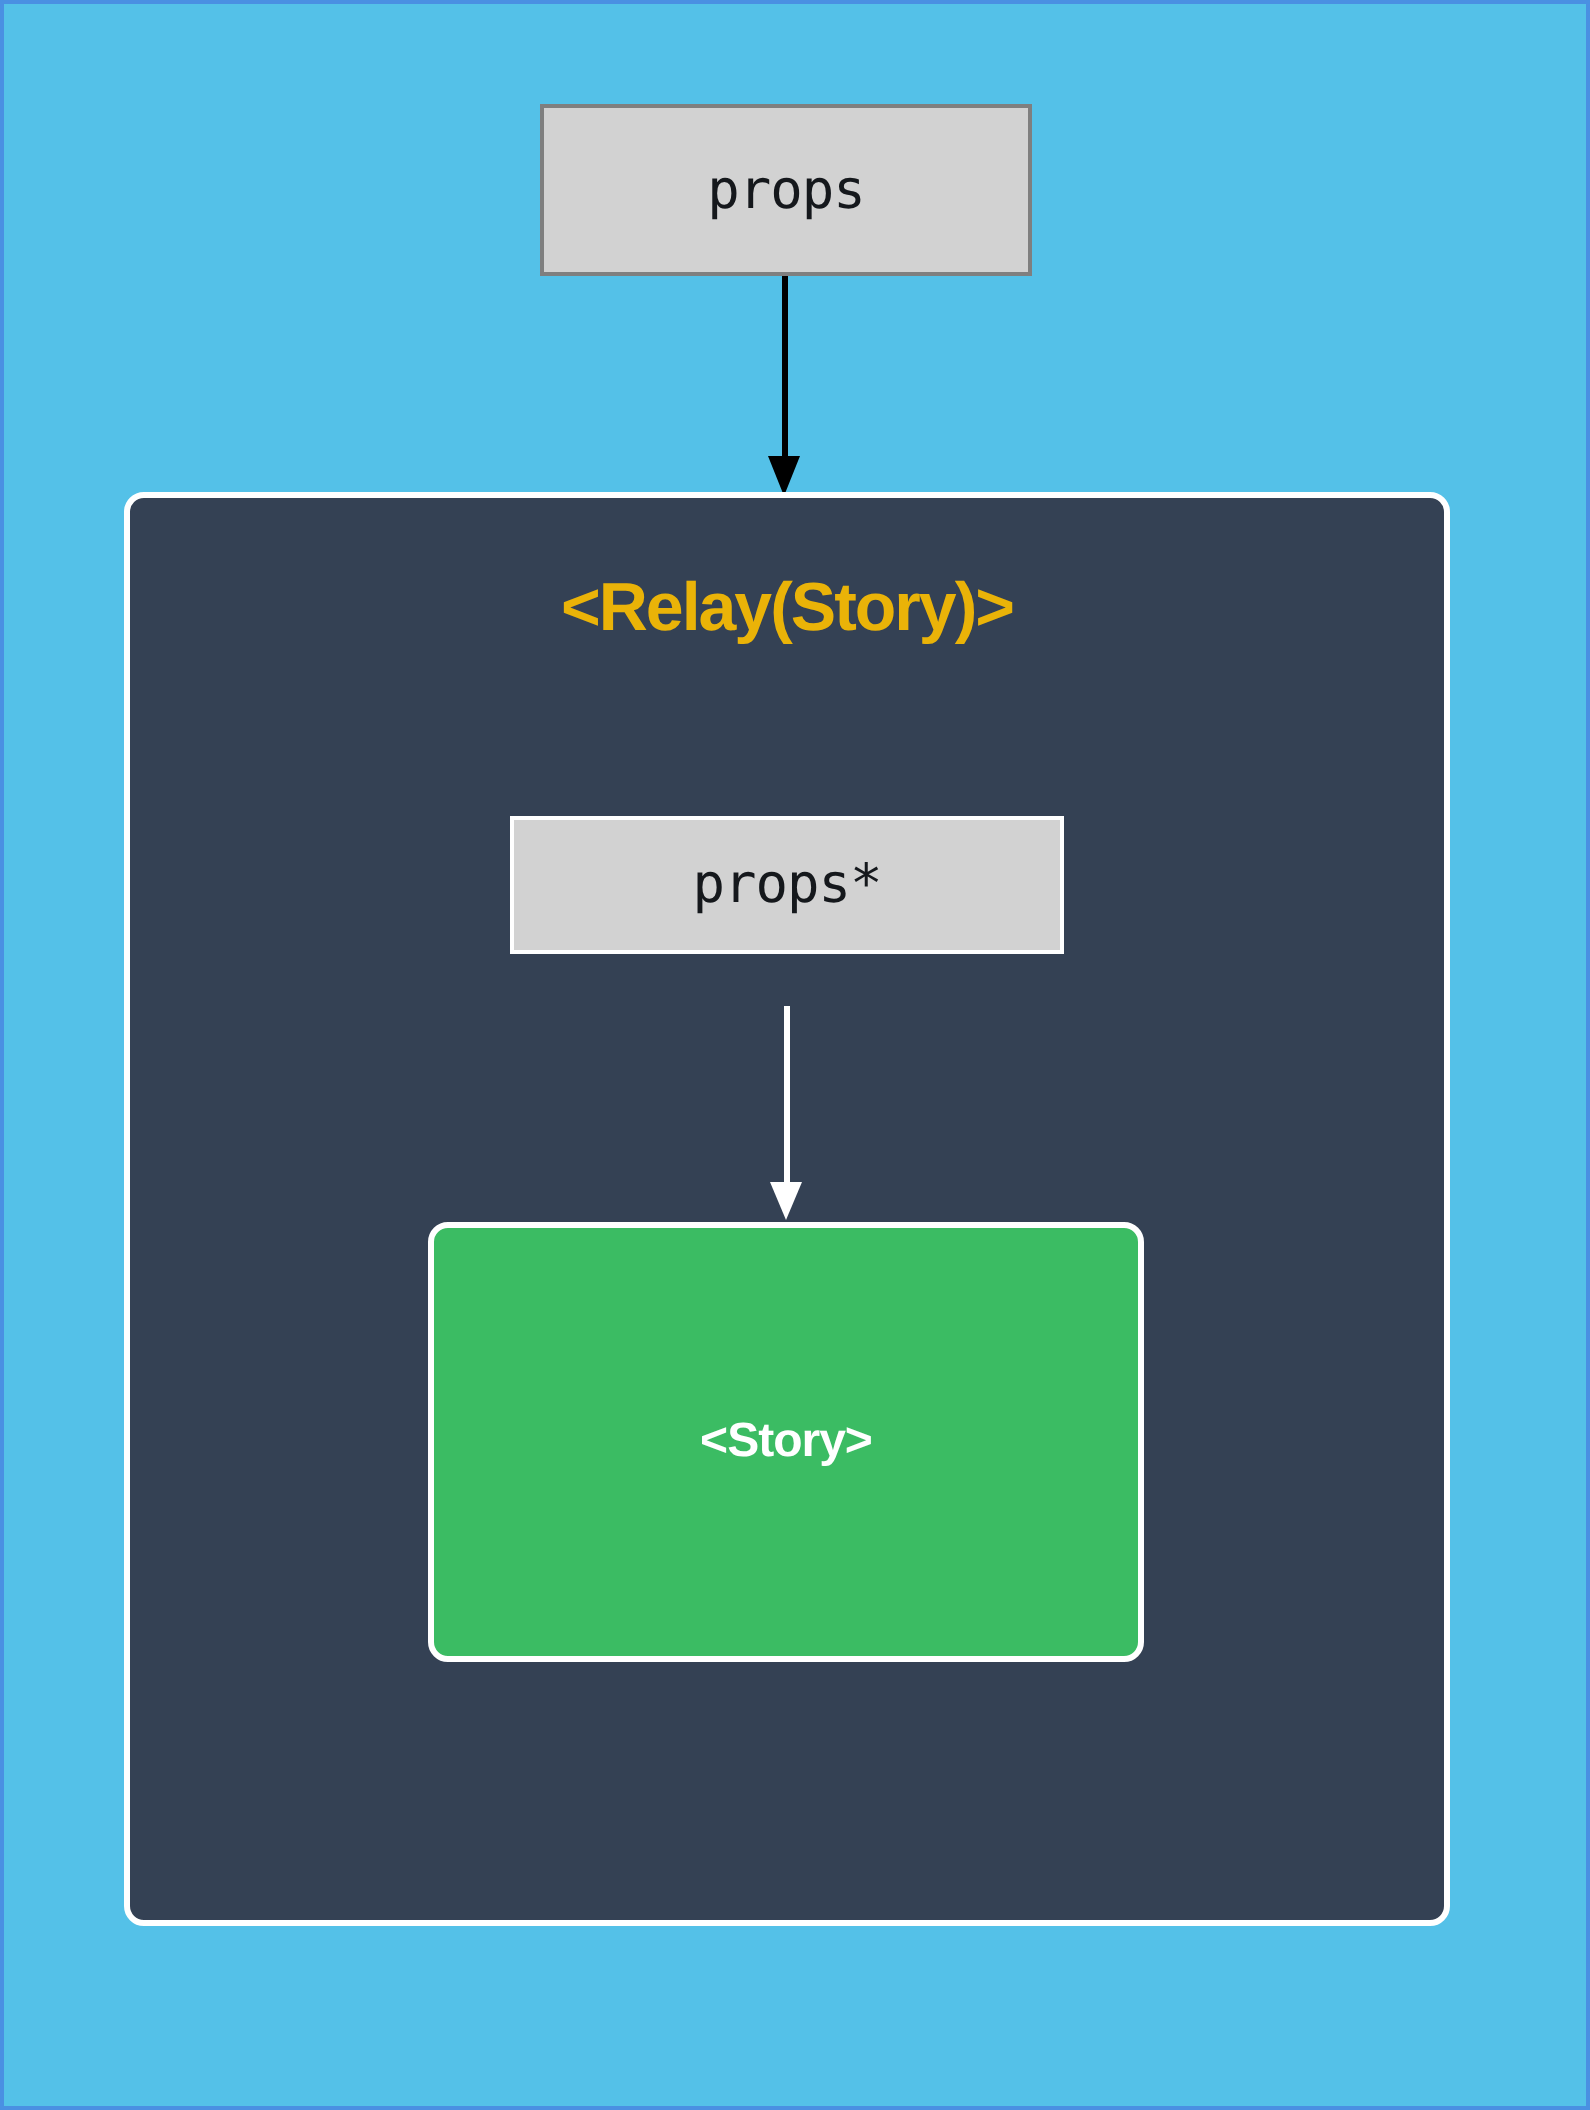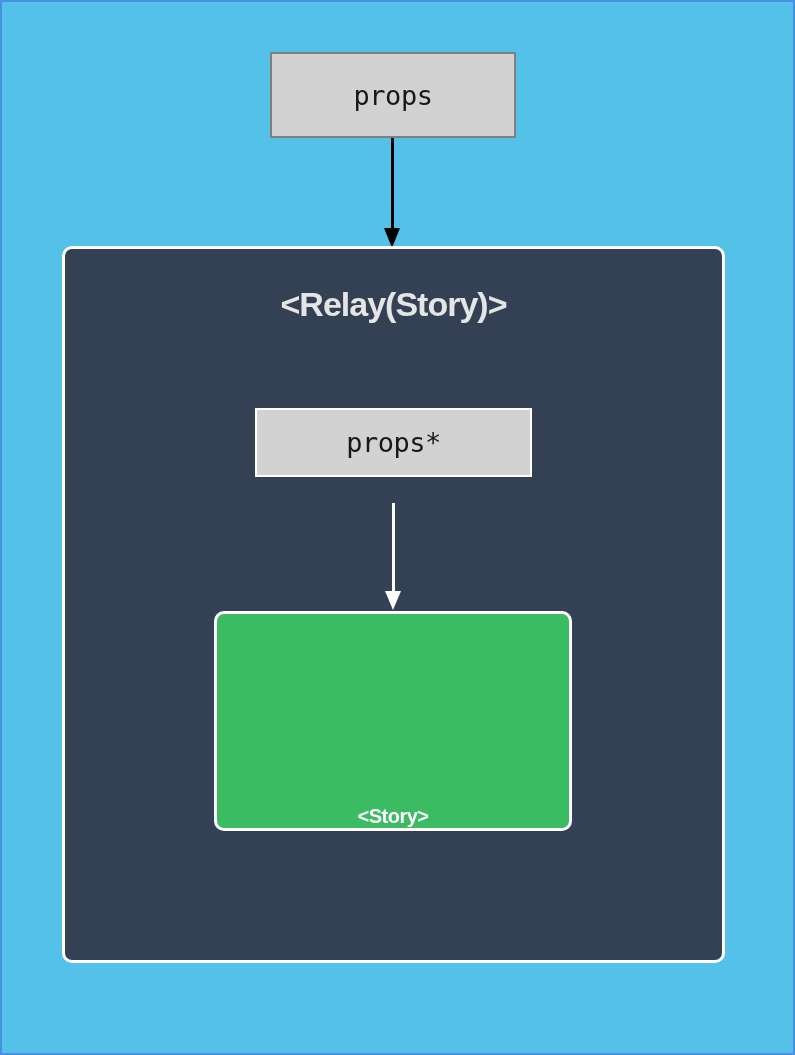--- a/index.html
+++ b/index.html
@@ -63,36 +63,36 @@
     position: absolute;
     left: 60px; top: 244px; width: 663px; height: 717px;
     background: var(--container-bg);
     border: 3px solid #ffffff;
     border-radius: 10px;
   }
   .relay-title {
     position: absolute;
     left: 0; right: 0; top: 36px;
     text-align: center;
-    color: #e5e5e5;
+    color: #eab308;
     font-weight: bold;
     font-size: 34px;
     letter-spacing: -1px;
   }
   
   .story-box {
     position: absolute;
     left: 149px; top: 362px; width: 358px; height: 220px;
     background: var(--story-green);
     border: 3px solid #ffffff;
     border-radius: 10px;
-    display: flex; align-items: flex-end; justify-content: center;
+    display: flex; align-items: center; justify-content: center;
     color: #ffffff;
     font-weight: bold;
-    font-size: 20px;
+    font-size: 24px;
     letter-spacing: -0.5px;
   }
 </style>
 </head>
 <body>
 
 <div class="page">
 
   <div class="props-box outer">
     <span>props</span>

